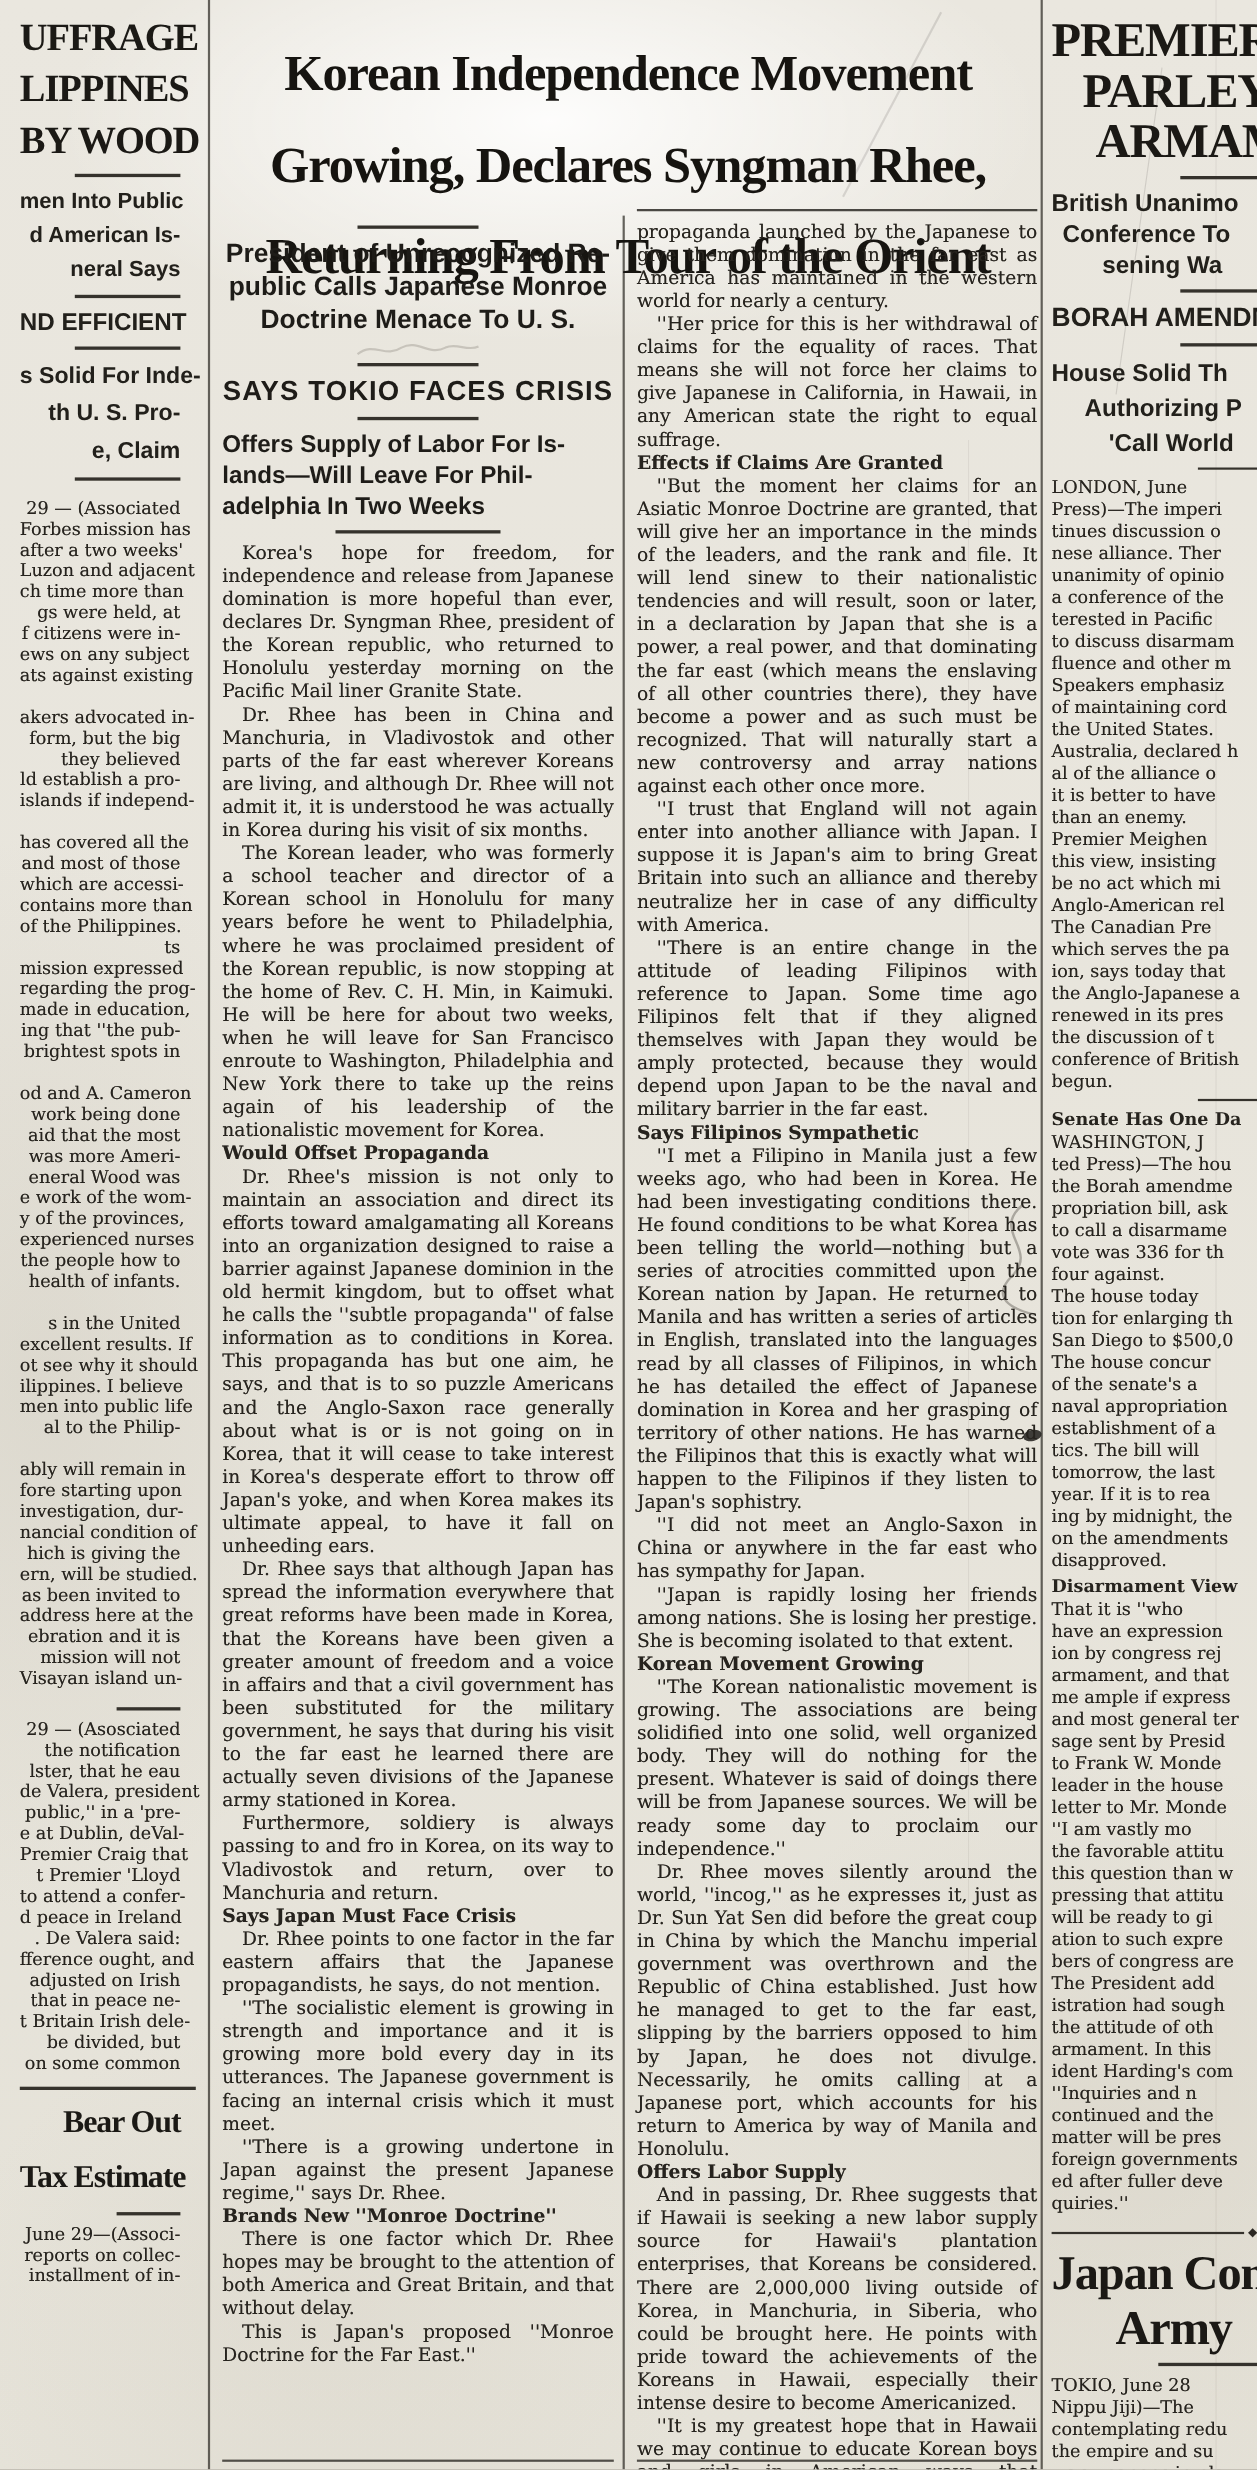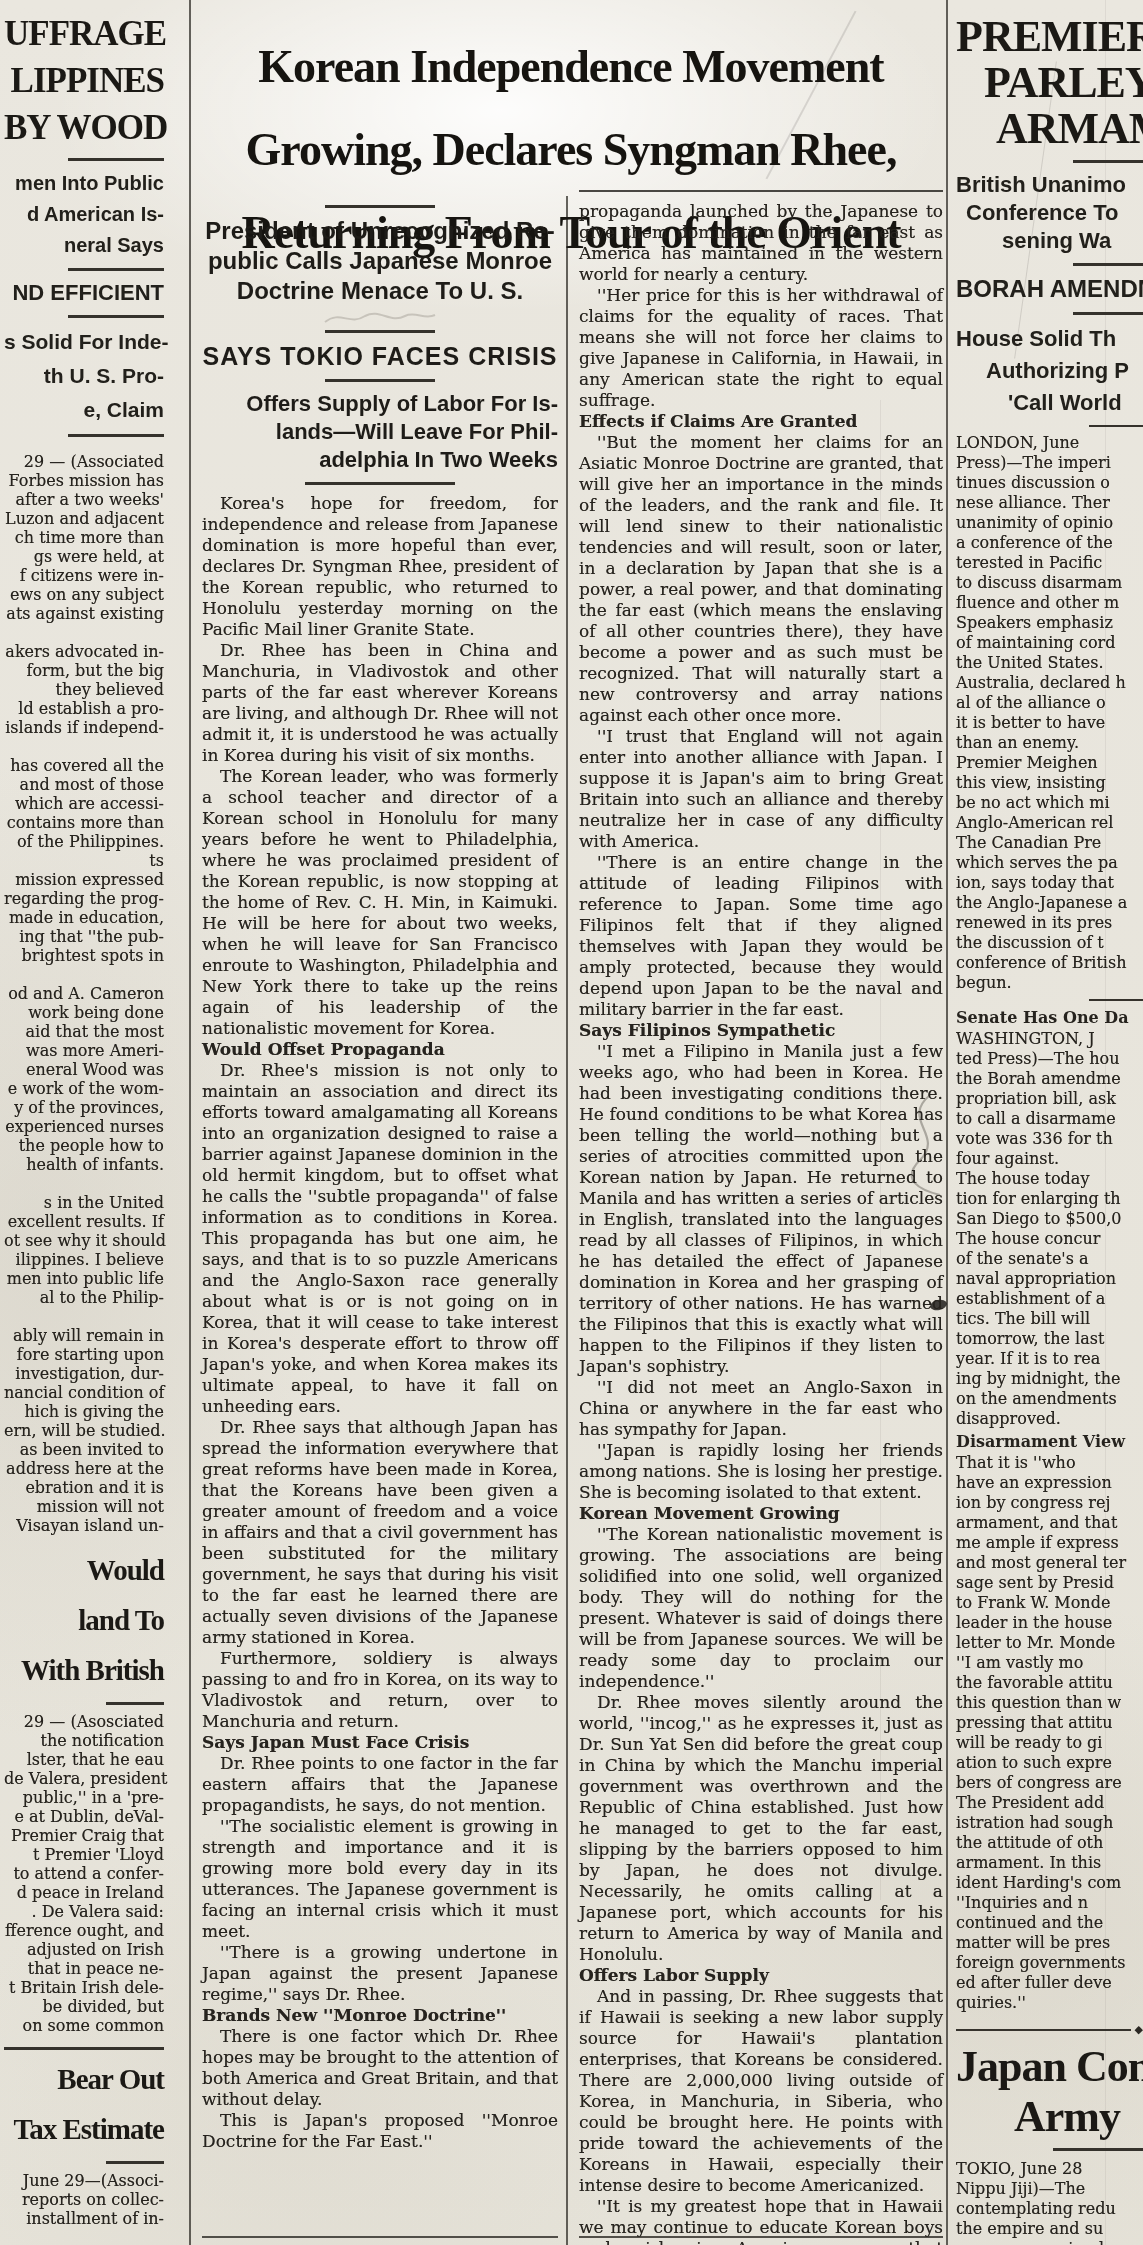--- a/index.html
+++ b/index.html
@@ -11,41 +11,41 @@
       radial-gradient(ellipse 600px 500px at 1020px 1950px, rgba(206,200,186,0.35), rgba(0,0,0,0) 70%),
       radial-gradient(ellipse 500px 400px at 300px 2100px, rgba(210,205,192,0.3), rgba(0,0,0,0) 70%),
       linear-gradient(#eae7df,#e5e2d8);
     font-family:"DejaVu Serif",serif;color:#26231e;
   }
   .page *{box-sizing:border-box;}
   .vrule{position:absolute;width:2px;background:rgba(44,41,36,0.72);}
   .hrule{position:absolute;height:2px;background:rgba(44,41,36,0.8);}
 
   
-  .left-strip{position:absolute;left:0;top:0;width:188px;height:2245px;padding:10px 24px 0 4px;text-align:right;overflow:hidden;}
+  .left-strip{position:absolute;left:0;top:0;width:188px;height:2245px;padding:10px 24px 0 18px;text-align:right;overflow:hidden;}
   .ls-hl-line{font-family:"Liberation Serif","DejaVu Serif",serif;font-weight:bold;font-size:35px;line-height:47px;color:#1b1915;letter-spacing:-1px;white-space:nowrap;}
   .ls-deck-line{font-family:"Liberation Sans",sans-serif;font-weight:bold;font-size:20px;line-height:31px;color:#22201b;white-space:nowrap;}
   .ls-sub{font-family:"Liberation Sans",sans-serif;font-weight:bold;font-size:22px;line-height:30px;color:#22201b;white-space:nowrap;}
   .ls-deck2-line{font-family:"Liberation Sans",sans-serif;font-weight:bold;font-size:21px;line-height:34px;color:#22201b;white-space:nowrap;}
   .ls-body-line{font-size:16px;line-height:19px;white-space:nowrap;text-shadow:0 0 0.5px rgba(40,36,30,0.55);}
   .ls-hl2-line{font-family:"Liberation Serif","DejaVu Serif",serif;font-weight:bold;font-size:29px;line-height:50px;color:#1b1915;letter-spacing:-1px;white-space:nowrap;}
   .rule-right{height:3px;background:#35322c;margin:7px 0 7px auto;}
   .rr-sm{width:58px;}
   .rr-md{width:96px;}
   .line-gap{height:19px;}
 
   
   .main{position:absolute;left:196px;top:0;width:750px;height:2245px;}
   .main-headline{padding-top:12px;text-align:center;}
   .main-hl-line{font-family:"Liberation Serif","DejaVu Serif",serif;font-weight:bold;font-size:46px;line-height:56px;letter-spacing:-1px;color:#161410;white-space:nowrap;margin-top:27px;}
   .col-a{position:absolute;left:6px;top:203px;width:356px;}
   .col-b{position:absolute;left:383px;top:190px;width:364px;border-top:2px solid rgba(44,41,36,0.85);padding-top:9px;}
   .deck-line{font-family:"Liberation Sans",sans-serif;font-weight:bold;font-size:24px;line-height:30px;text-align:center;color:#1e1c18;white-space:nowrap;}
   .crisis{font-family:"Liberation Sans",sans-serif;font-weight:bold;font-size:25px;line-height:30px;text-align:center;letter-spacing:1px;color:#1e1c18;}
-  .deck2-line{font-family:"Liberation Sans",sans-serif;font-weight:bold;font-size:22px;line-height:28px;text-align:right;color:#1e1c18;white-space:nowrap;}
+  .deck2-line{font-family:"Liberation Sans",sans-serif;font-weight:bold;font-size:22px;line-height:28px;text-align:left;color:#1e1c18;white-space:nowrap;}
   .rule-center{height:3px;background:#35322c;margin:8px auto;}
   .rc-sm{width:110px;}
   .rc-md{width:150px;}
   .body .bp{margin:0;text-align:justify;text-indent:18px;font-size:17px;line-height:21px;text-shadow:0 0 0.5px rgba(40,36,30,0.55);}
   .body .bp0{text-indent:0;}
   .body .bh{font-weight:bold;font-size:17px;line-height:21px;text-align:left;text-shadow:0 0 0.5px rgba(40,36,30,0.5);}
 
   
   .right-strip{position:absolute;left:949px;top:0;width:194px;height:2245px;padding:14px 0 0 7px;overflow:hidden;}
   .rs-hl-line{font-family:"Liberation Serif","DejaVu Serif",serif;font-weight:bold;font-size:44px;line-height:46px;letter-spacing:-1px;color:#1b1915;white-space:nowrap;}
@@ -167,25 +167,20 @@
         <div class="ls-body-line">nancial condition of</div>
         <div class="ls-body-line">hich is giving the</div>
         <div class="ls-body-line">ern, will be studied.</div>
         <div class="ls-body-line">as been invited to</div>
         <div class="ls-body-line">address here at the</div>
         <div class="ls-body-line">ebration and it is</div>
         <div class="ls-body-line">mission will not</div>
         <div class="ls-body-line">Visayan island un-</div>
       </div>
     <div style="height:10px;"></div>
-    <div class="ls-headline2">
-        <div class="ls-hl2-line">Would</div>
-        <div class="ls-hl2-line">land To</div>
-        <div class="ls-hl2-line">With British</div>
-      </div>
     <div class="rule-right rr-sm"></div>
     <div class="ls-body">
         <div class="ls-body-line">29 — (Asosciated</div>
         <div class="ls-body-line">the notification</div>
         <div class="ls-body-line">lster, that he eau</div>
         <div class="ls-body-line">de Valera, president</div>
         <div class="ls-body-line">public,'' in a 'pre-</div>
         <div class="ls-body-line">e at Dublin, deVal-</div>
         <div class="ls-body-line">Premier Craig that</div>
         <div class="ls-body-line">t Premier 'Lloyd</div>

